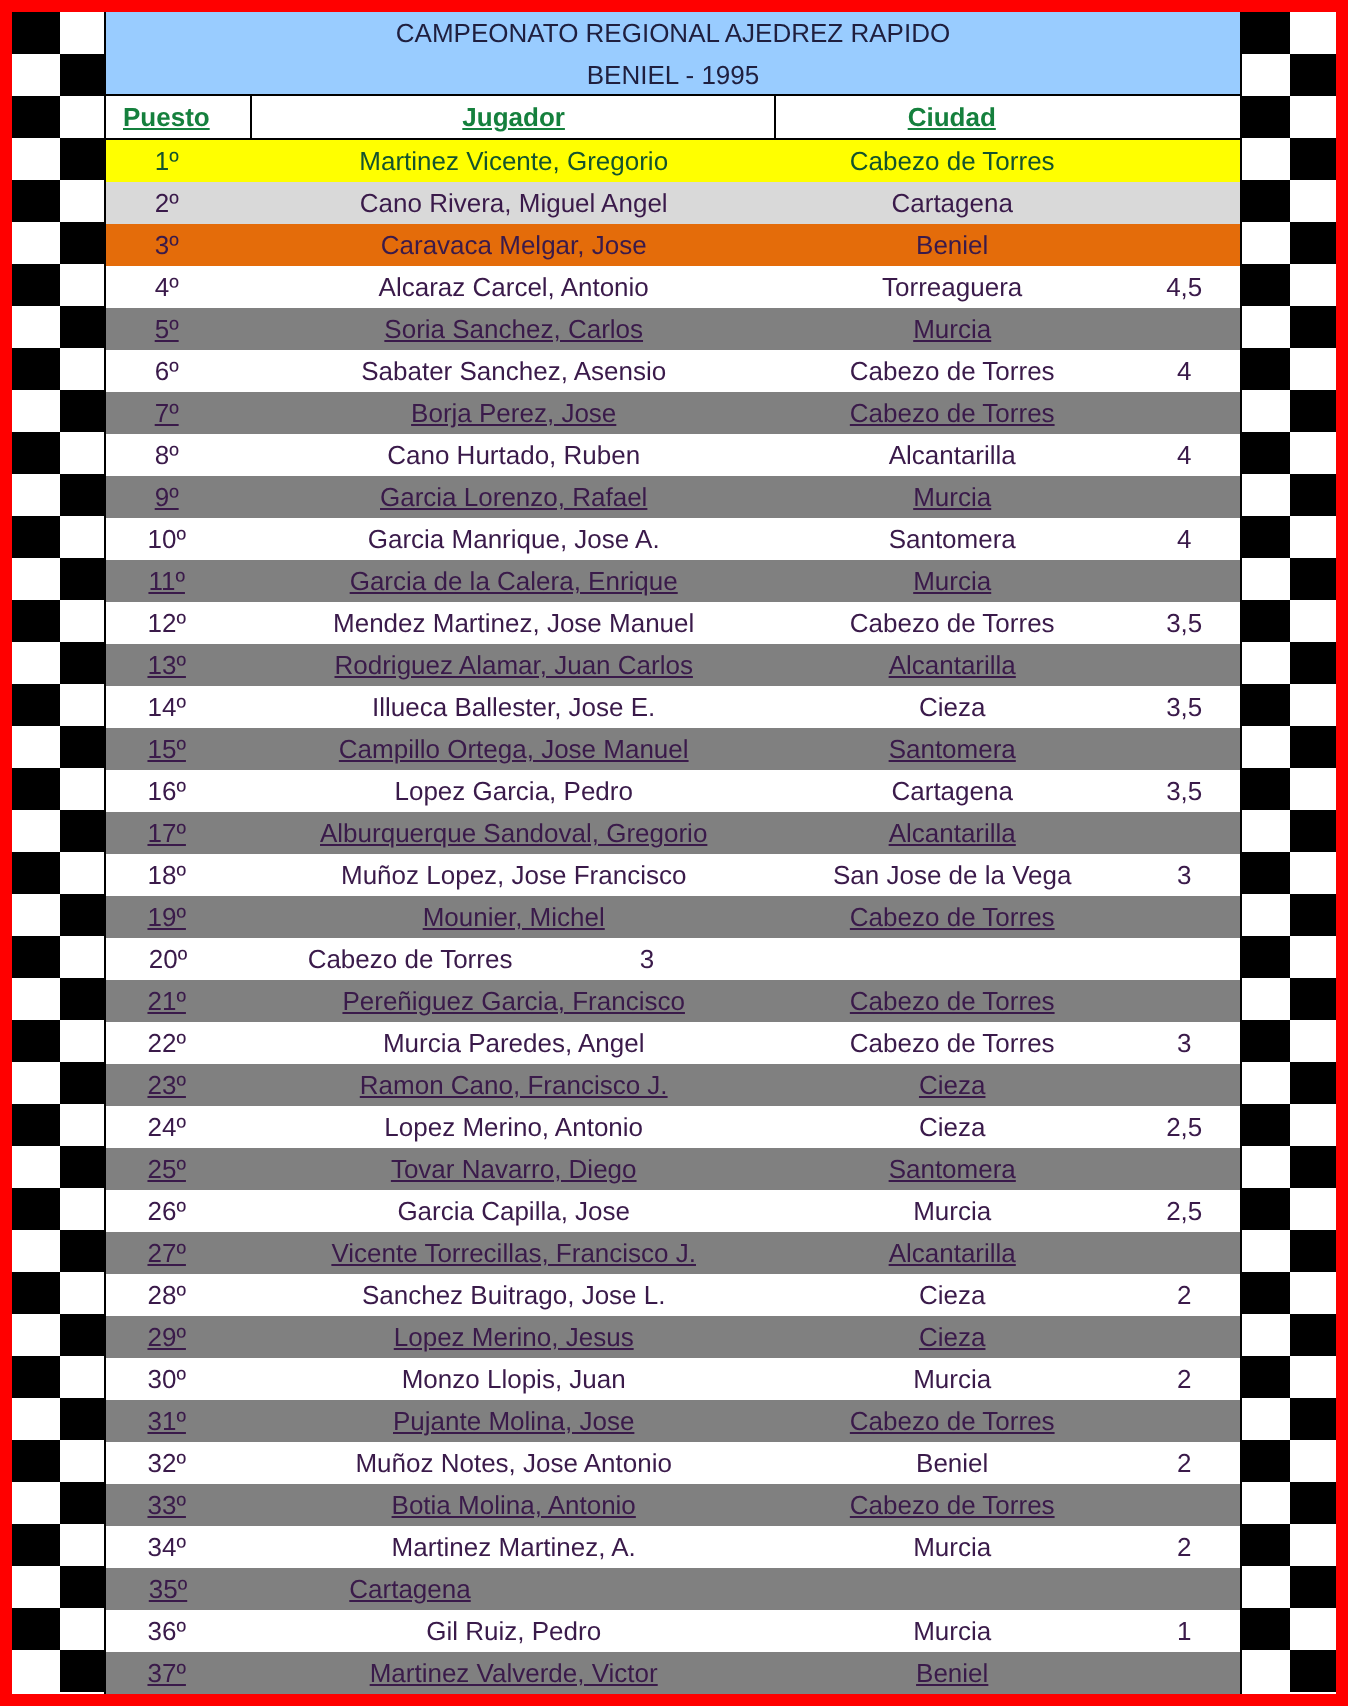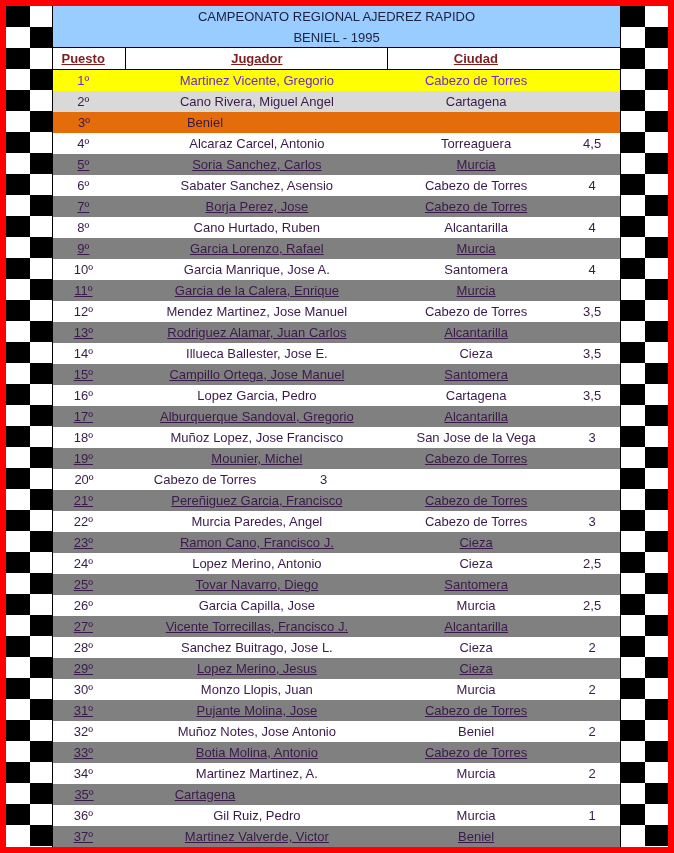--- a/index.html
+++ b/index.html
@@ -17,23 +17,23 @@
   .title { background: #99ccff; height: 42px; text-align: center; color: #1f1f3f;
            font-size: 13px; border-bottom: 1px solid #000; box-sizing: border-box; }
   .title div { height: 21px; line-height: 21px; }
   .row { display: flex; height: 21px; line-height: 21px; font-size: 13px; color: #3a1a4a; }
   .row > div { text-align: center; overflow: hidden; white-space: nowrap; }
   .c1 { width: 62px; }
   .c2 { width: 268px; margin-left: 12px; }
   .c3 { width: 180px; }
   .c4 { width: 57px; margin-top: 36px; }
   .header { background: #fff; border-bottom: 1px solid #000; height: 22px; box-sizing: border-box; }
-  .header > div { font-weight: bold; text-decoration: underline; color: #7f1d1d; }
+  .header > div { font-weight: bold; text-decoration: underline; color: #15803d; }
   .header > div + div { border-left: 1px solid #000; }
-  .r-gold { background: #ffff00; color: #6d28d9; }
+  .r-gold { background: #ffff00; color: #14532d; }
   .r-silver { background: #d9d9d9; }
   .r-bronze { background: #e46c0a; }
   .r-white { background: #ffffff; align-items: flex-end; }
   .r-gray { background: #808080; text-decoration: underline; }
 </style>
 </head>
 <body>
 
 <div class="frame">
   <div class="checker left" id="checker-left">
@@ -138,20 +138,21 @@
           <div class="c4">6</div>
         </div>
         <div class="row r-silver">
           <div class="c1">2º</div>
           <div class="c2">Cano Rivera, Miguel Angel</div>
           <div class="c3">Cartagena</div>
           <div class="c4">5</div>
         </div>
         <div class="row r-bronze">
           <div class="c1">3º</div>
+          <div class="c2">Caravaca Melgar, Jose</div>
           <div class="c3">Beniel</div>
           <div class="c4">4,5</div>
         </div>
         <div class="row r-white">
           <div class="c1">4º</div>
           <div class="c2">Alcaraz Carcel, Antonio</div>
           <div class="c3">Torreaguera</div>
           <div class="c4">4,5</div>
         </div>
         <div class="row r-gray">

